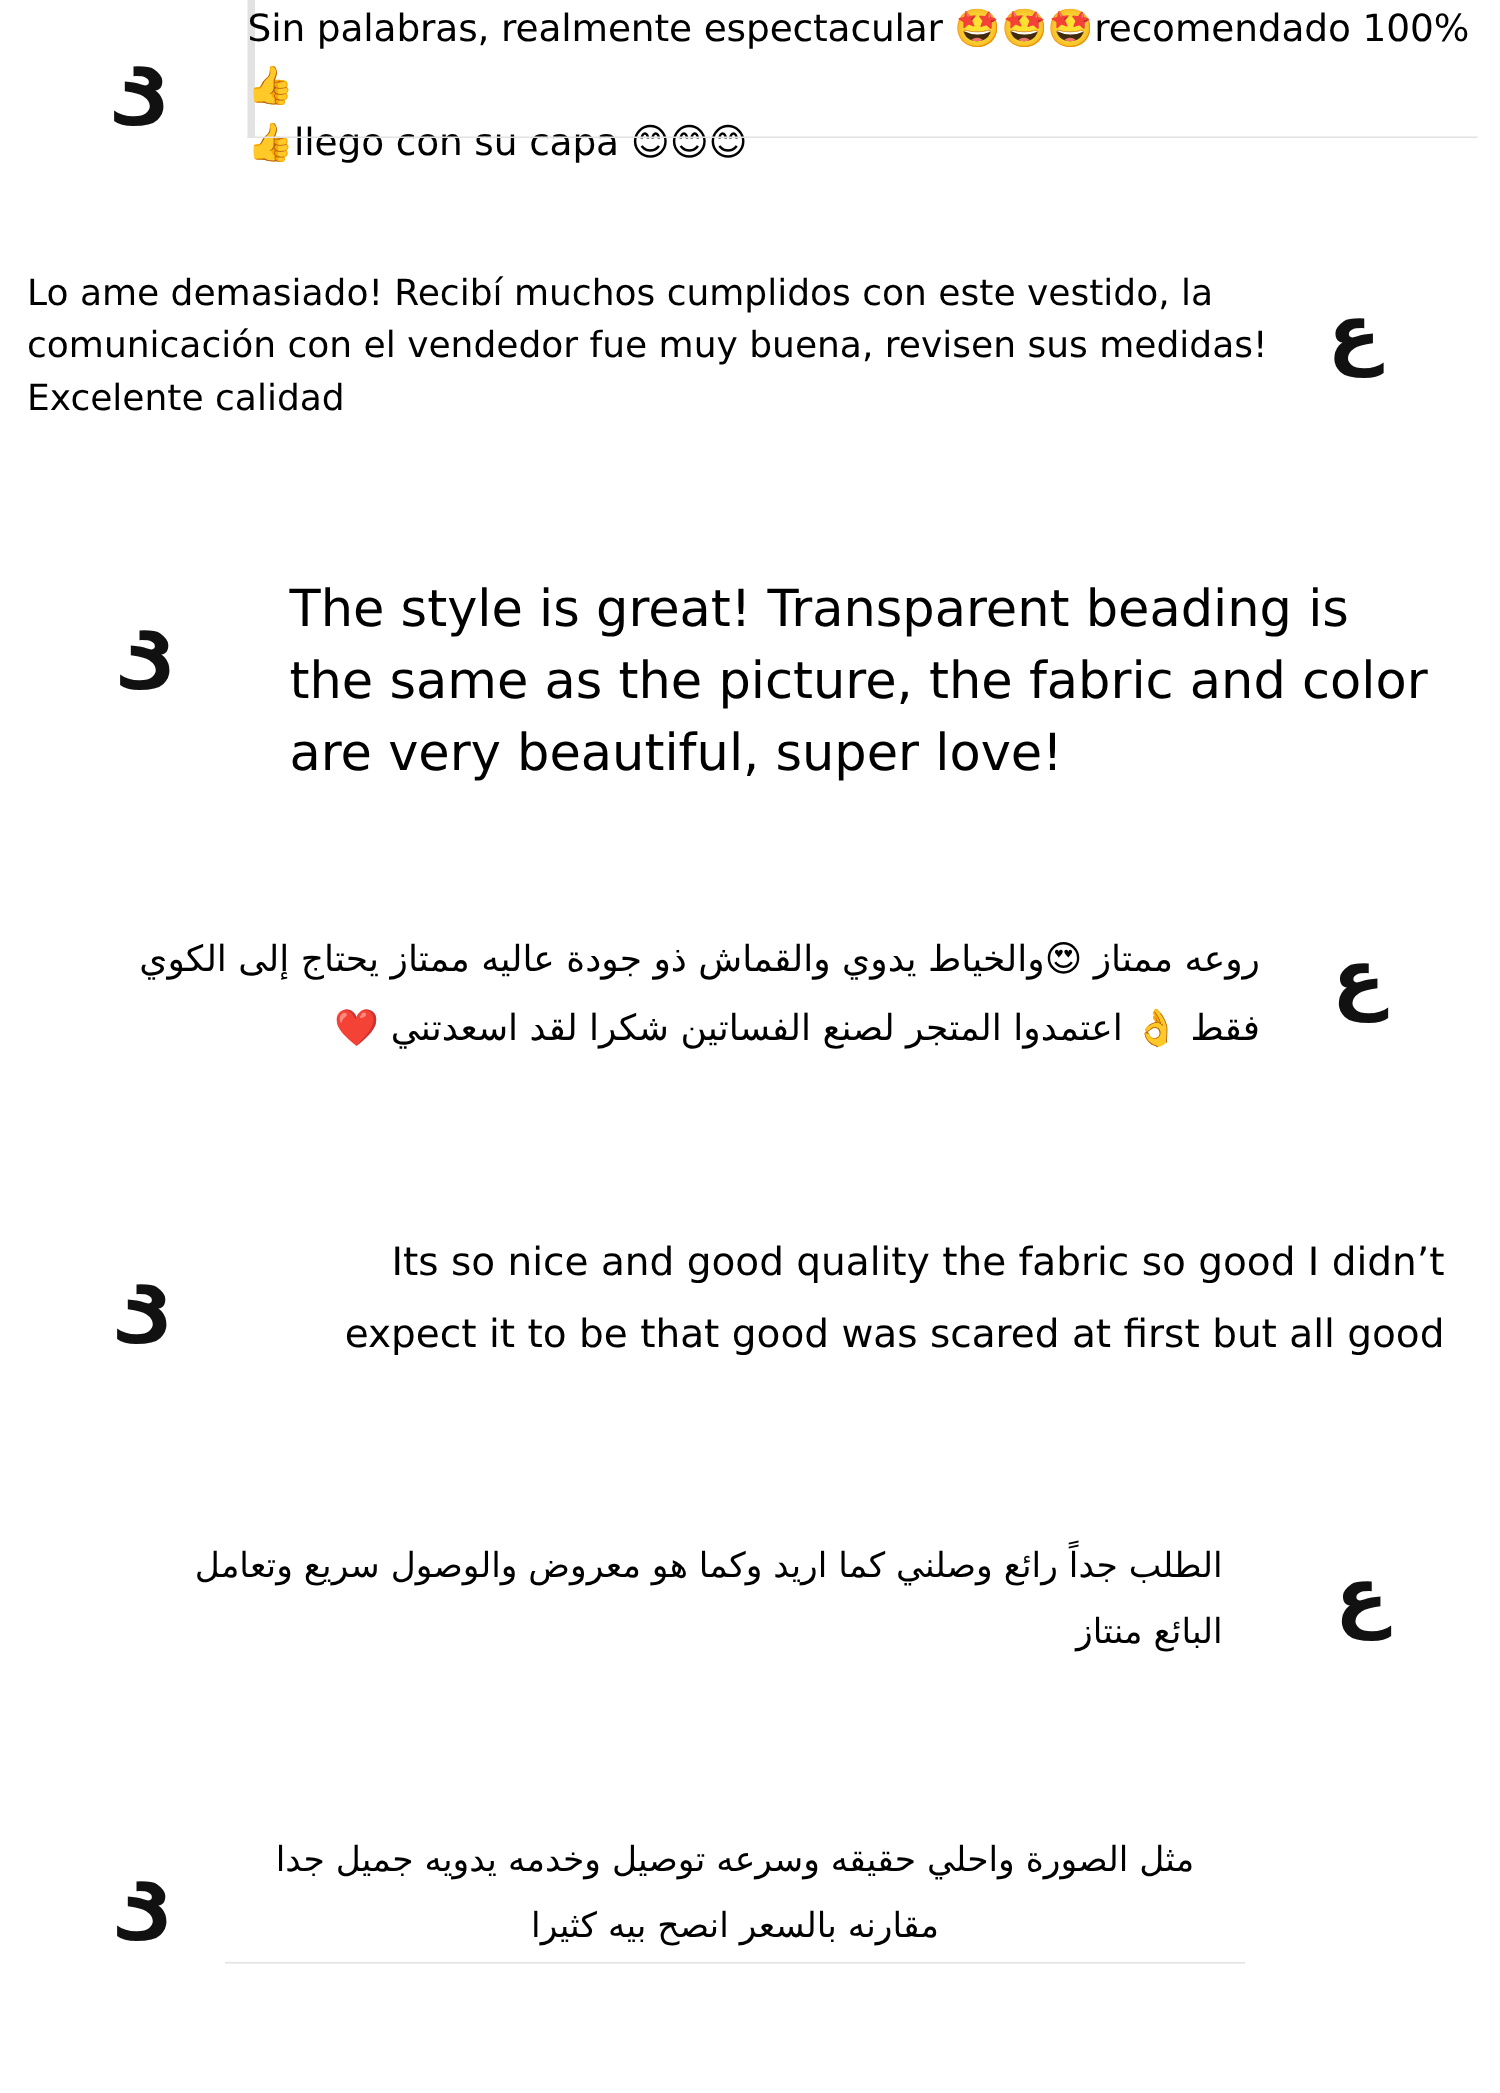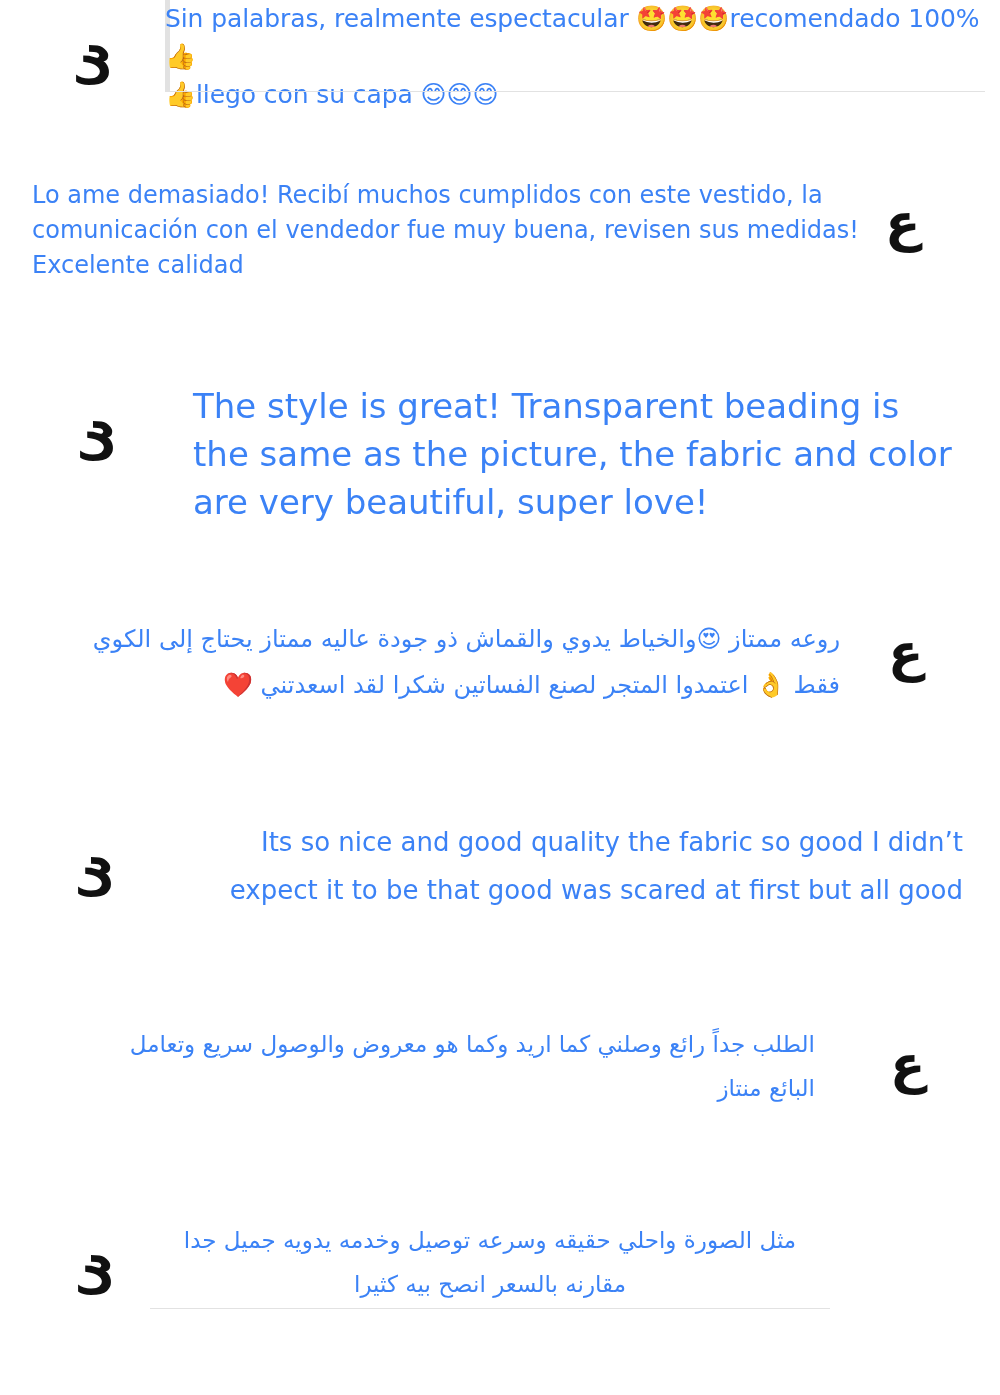--- a/index.html
+++ b/index.html
@@ -23,21 +23,21 @@
   }
 
   
   .review {
     position: absolute;
     box-sizing: border-box;
   }
 
   .rtext {
     font-family: "DejaVu Sans", sans-serif;
-    color: #3b82f6;
+    color: #000000;
     white-space: pre-wrap;
   }
 
   
   .mark {
     position: absolute;
     font-family: "DejaVu Sans", sans-serif;
     color: #111111;
     font-weight: 700;
     line-height: 1;
@@ -72,21 +72,21 @@
     height: 92px;
     background: #e2e2e2;
   }
   #rev1-divider-bottom {
     left: 165px;
     top: 91px;
     width: 820px;
   }
 
   #rev2 {
-    left: 32px;
+    left: 18px;
     top: 178px;
     width: 850px;
   }
   #rev2 .rtext {
     font-size: 24px;
     line-height: 35px;
   }
 
   #rev3 {
     left: 193px;

